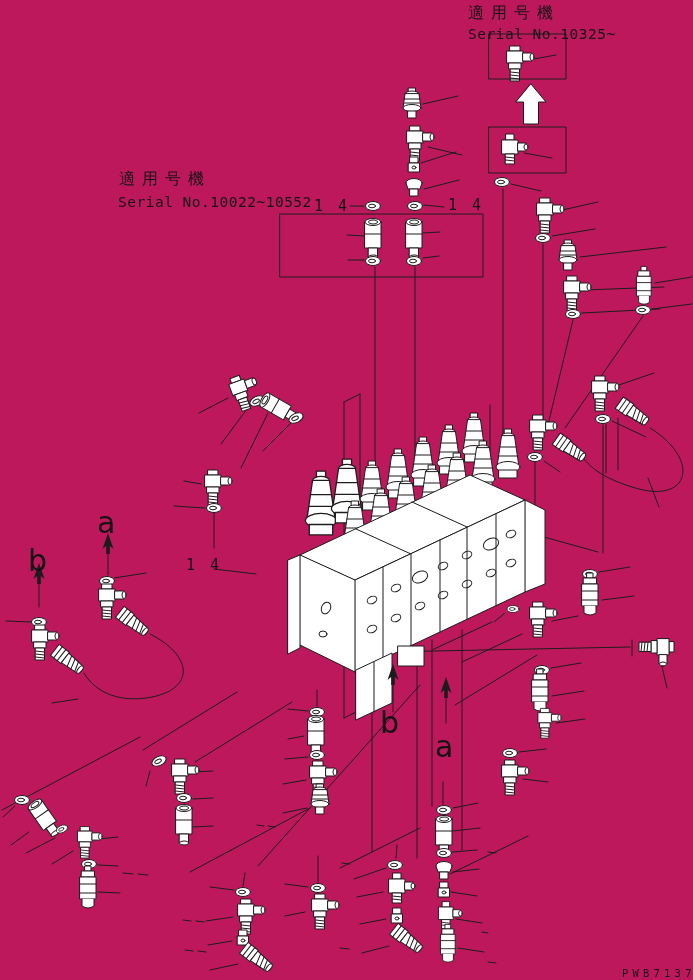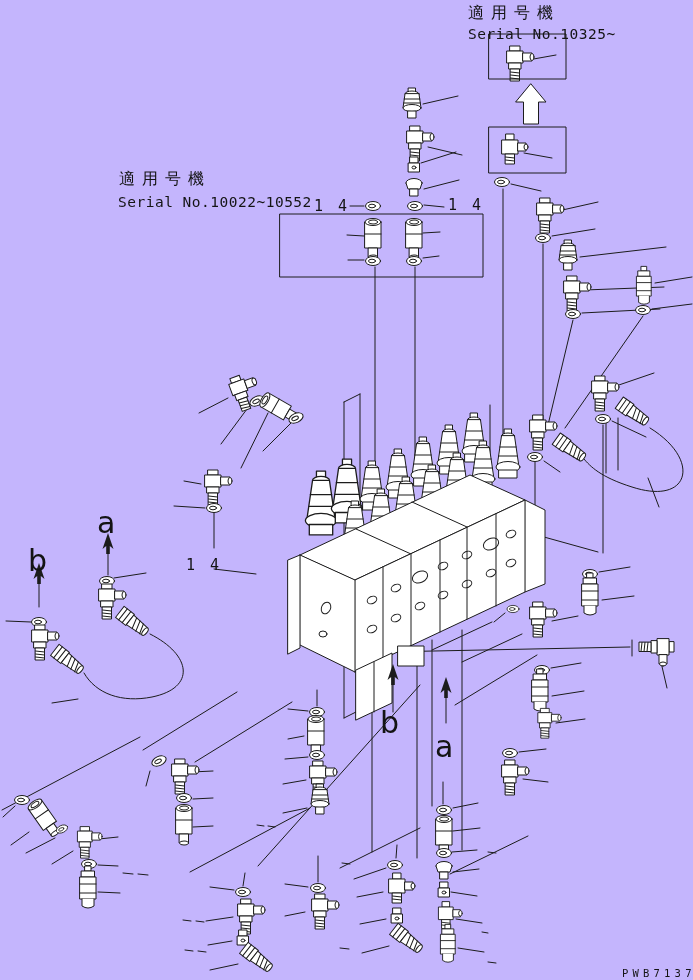--- a/index.html
+++ b/index.html
@@ -1,16 +1,16 @@
 <!DOCTYPE html>
 <html><head>
 <meta charset="utf-8">
 <style>
   html,body{margin:0;padding:0;background:#ffffff;}
-  .canvas{position:relative;width:693px;height:980px;background:#c4b5fd;overflow:hidden;
+  .canvas{position:relative;width:693px;height:980px;background:#be185d;overflow:hidden;
           font-family:"DejaVu Sans",sans-serif;}
   #diagram{display:block;stroke:#1c1c1c;stroke-width:1;fill:none;stroke-linecap:round;stroke-linejoin:round;}
   #diagram text{stroke:none;fill:#141414;}
   .t-mono{font-family:"DejaVu Sans Mono","Liberation Mono",monospace;}
   .t-sans{font-family:"DejaVu Sans","Liberation Sans",sans-serif;}
 </style>
 </head>
 <body>
 
 <div class="canvas">

